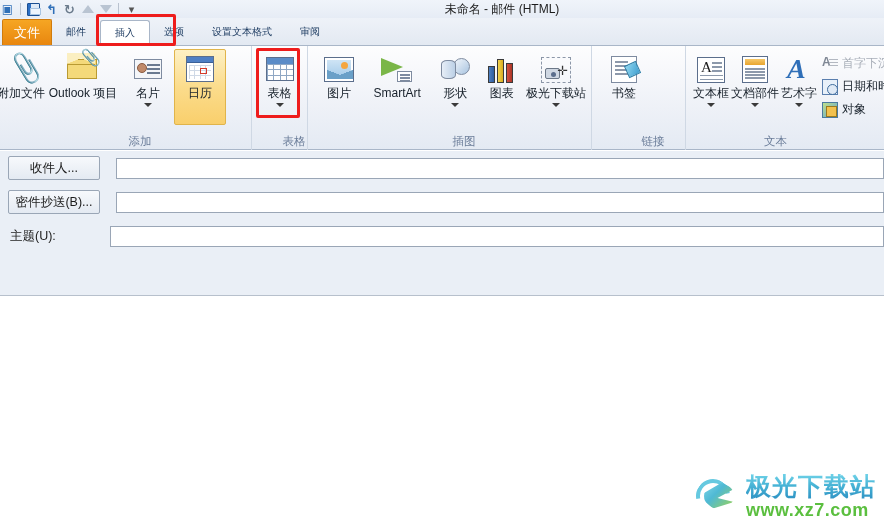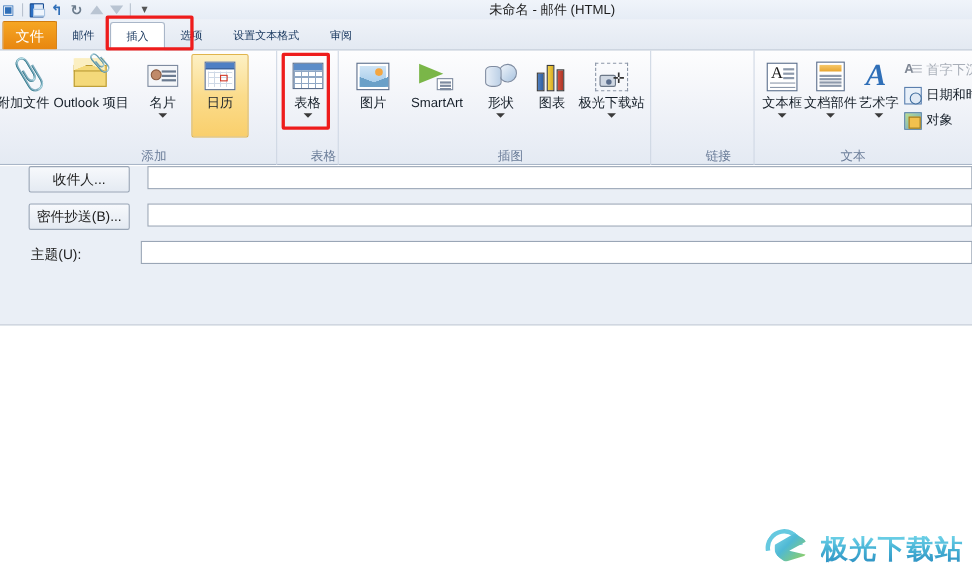--- a/index.html
+++ b/index.html
@@ -295,21 +295,21 @@
     pointer-events: none; z-index: 40;
   }
 
   
   .mailhdr {
     position: absolute; top: 151px; left: 0;
     width: 884px; height: 145px;
     background: #eaeff6;
     border-bottom: 1px solid #b7c0cc;
   }
-  .hrow { display:flex; align-items:flex-start; height:34px; padding:0 0 0 4px;margin-left:18px; }
+  .hrow { display:flex; align-items:center; height:34px; padding:0 0 0 4px; }
   .hbtn {
     width: 92px; height: 24px; margin-left: 4px;
     background: linear-gradient(to bottom,#f7f9fc 0%,#e4eaf2 100%);
     border: 1px solid #9aa6b6; border-radius: 2px;
     font-size: 12.5px; color: #1c1c1c;
     display:flex;align-items:center;justify-content:center;
     white-space: nowrap;
   }
   .hlabel {
     width: 92px; height: 24px; margin-left: 4px;
@@ -492,20 +492,28 @@
           </div>
           <div class="lbl">极光下载站</div>
           <div class="caret"></div>
         </div>
       </div>
       <div class="group-label">插图</div>
     </div>
 
     <div class="group" style="width:94px;">
       <div class="group-body" style="padding-left:6px;">
+        <div class="btn">
+          <div class="ico">
+            <div class="ico-book">
+                <div class="flag"></div>
+              </div>
+          </div>
+          <div class="lbl">书签</div>
+        </div>
       </div>
       <div class="group-label">链接</div>
     </div>
 
     <div class="group" style="width:198px;border-right:none;">
       <div class="group-body" style="padding-left:6px;">
         <div class="btn wide">
           <div class="ico">
             <div class="ico-tbox">
                 <span class="A">A</span>
@@ -580,16 +588,17 @@
 
   <div class="mailbody"></div>
 
   <div class="watermark">
     <div class="wm-logo">
       <div class="c1"></div>
         <div class="c2"></div>
     </div>
     <div class="wm-text">
       <div class="wm-main">极光下载站</div>
+      <div class="wm-sub">www.xz7.com</div>
     </div>
   </div>
 
 </div>
 
 </body></html>

